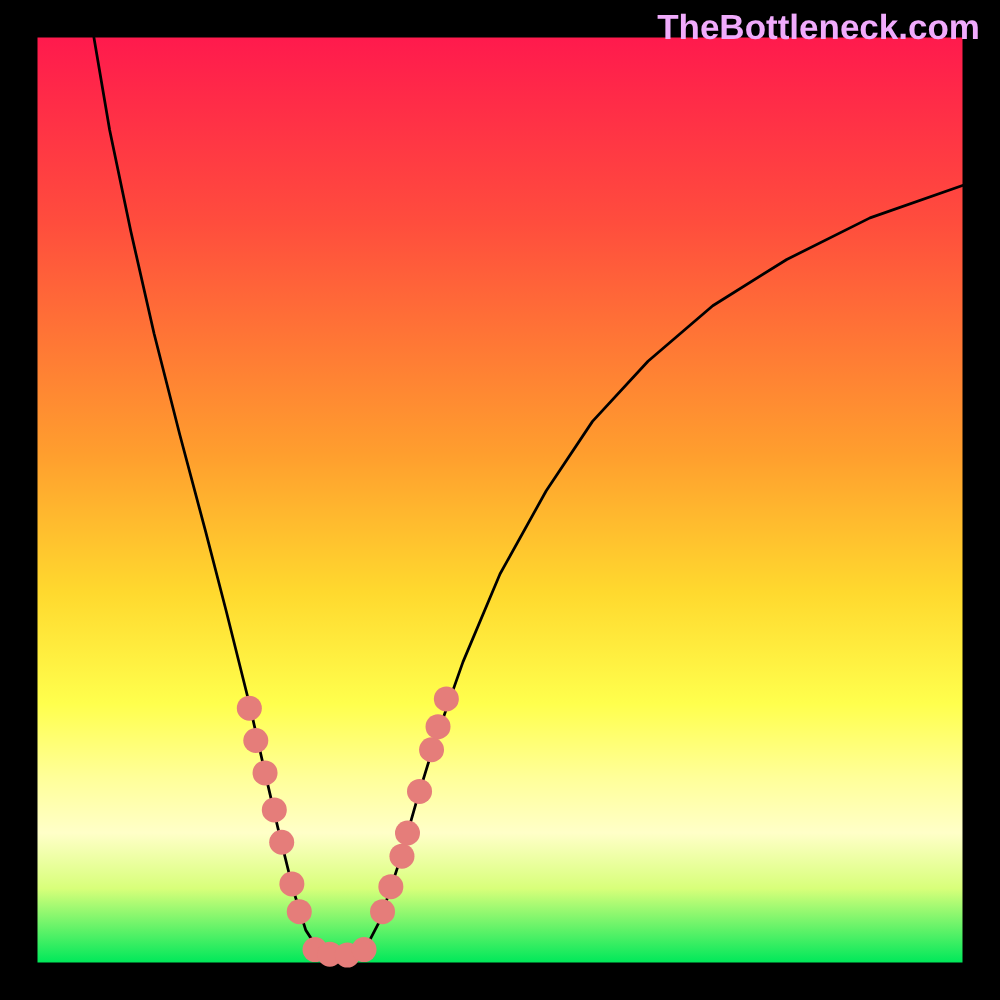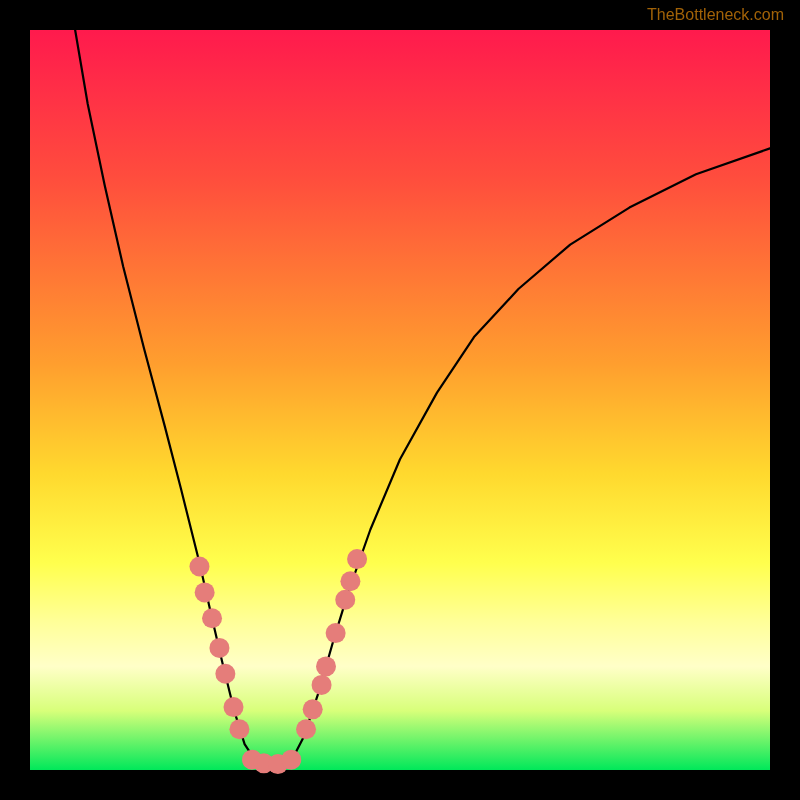--- a/index.html
+++ b/index.html
@@ -14,23 +14,23 @@
   .frame {
     position: relative;
     width: 800px;
     height: 800px;
     background: #000;
   }
   .watermark {
     position: absolute;
     top: 6px;
     right: 16px;
-    font-size: 16px;
-    font-weight: normal;
-    color: #a16207;
+    font-size: 28px;
+    font-weight: bold;
+    color: #f0abfc;
     letter-spacing: 0px;
     z-index: 10;
   }
   svg {
     position: absolute;
     top: 0;
     left: 0;
   }
 </style>
 </head>

